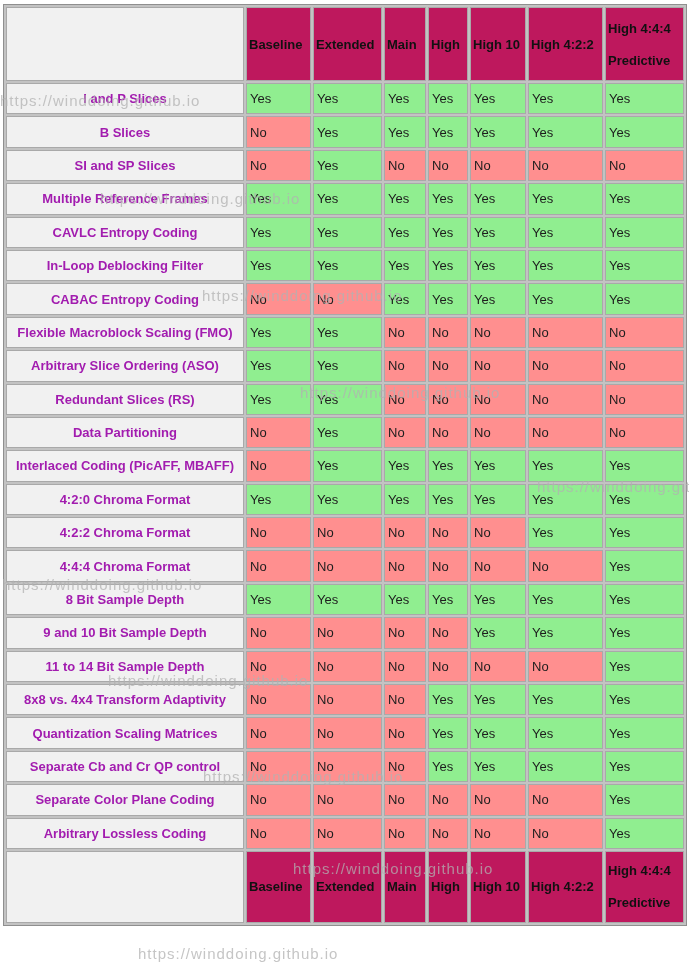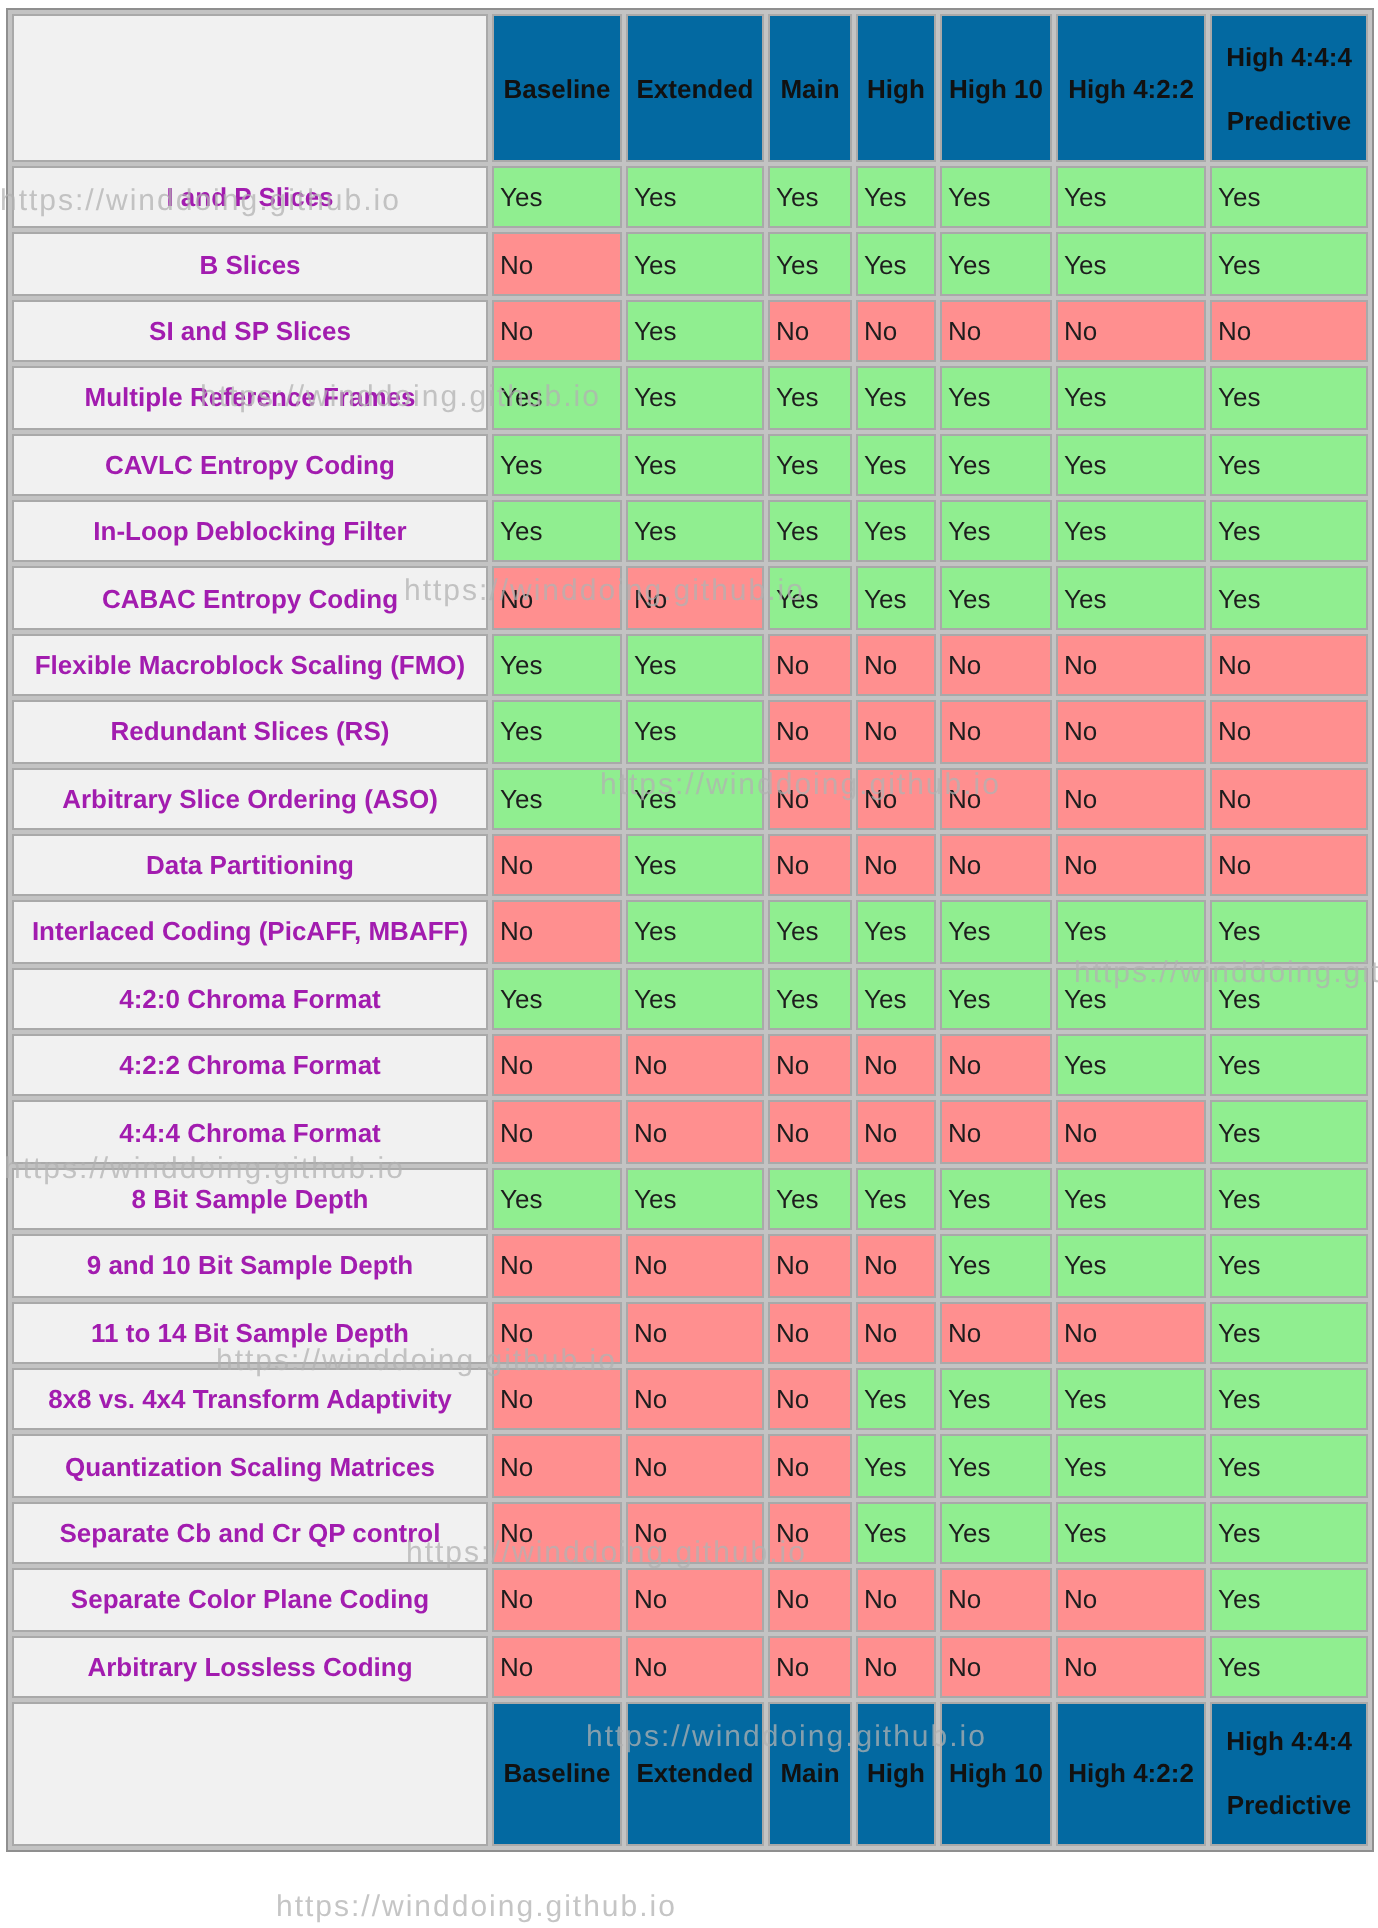--- a/index.html
+++ b/index.html
@@ -18,22 +18,22 @@
   col.c0{width:238px} col.c1{width:65px} col.c2{width:69px} col.c3{width:42px}
   col.c4{width:40px} col.c5{width:56px} col.c6{width:75px} col.c7{width:79px}
   th, td {
     box-sizing:border-box;
     border:1px solid #a9a9a9;
     font-size:13px;
     overflow:hidden;
   }
   th.corner { background:#f1f1f1; }
   th.col-hdr {
-    background:#0369a1; color:#111111;
-    font-weight:bold; text-align:center; vertical-align:middle;
+    background:#be185d; color:#111111;
+    font-weight:bold; text-align:left; vertical-align:middle;
     padding:0 2px;
   }
   .hdr-cell { height:74px; }
   .ftr-cell { height:72px; }
   th.col-hdr div + div { margin-top:17px; }
   th.row-label {
     background:#f1f1f1; color:#a21caf;
     font-weight:bold; text-align:center; vertical-align:middle;
     padding:0 2px;
   }
@@ -169,31 +169,31 @@
         <th class="row-label data-cell">Flexible Macroblock Scaling (FMO)</th>
         <td class="val data-cell yes">Yes</td>
         <td class="val data-cell yes">Yes</td>
         <td class="val data-cell no">No</td>
         <td class="val data-cell no">No</td>
         <td class="val data-cell no">No</td>
         <td class="val data-cell no">No</td>
         <td class="val data-cell no">No</td>
       </tr>
       <tr>
+        <th class="row-label data-cell">Arbitrary Slice Ordering (ASO)</th>
+        <td class="val data-cell yes">Yes</td>
+        <td class="val data-cell yes">Yes</td>
+        <td class="val data-cell no">No</td>
+        <td class="val data-cell no">No</td>
+        <td class="val data-cell no">No</td>
+        <td class="val data-cell no">No</td>
+        <td class="val data-cell no">No</td>
+      </tr>
+      <tr>
         <th class="row-label data-cell">Redundant Slices (RS)</th>
-        <td class="val data-cell yes">Yes</td>
-        <td class="val data-cell yes">Yes</td>
-        <td class="val data-cell no">No</td>
-        <td class="val data-cell no">No</td>
-        <td class="val data-cell no">No</td>
-        <td class="val data-cell no">No</td>
-        <td class="val data-cell no">No</td>
-      </tr>
-      <tr>
-        <th class="row-label data-cell">Arbitrary Slice Ordering (ASO)</th>
         <td class="val data-cell yes">Yes</td>
         <td class="val data-cell yes">Yes</td>
         <td class="val data-cell no">No</td>
         <td class="val data-cell no">No</td>
         <td class="val data-cell no">No</td>
         <td class="val data-cell no">No</td>
         <td class="val data-cell no">No</td>
       </tr>
       <tr>
         <th class="row-label data-cell">Data Partitioning</th>

